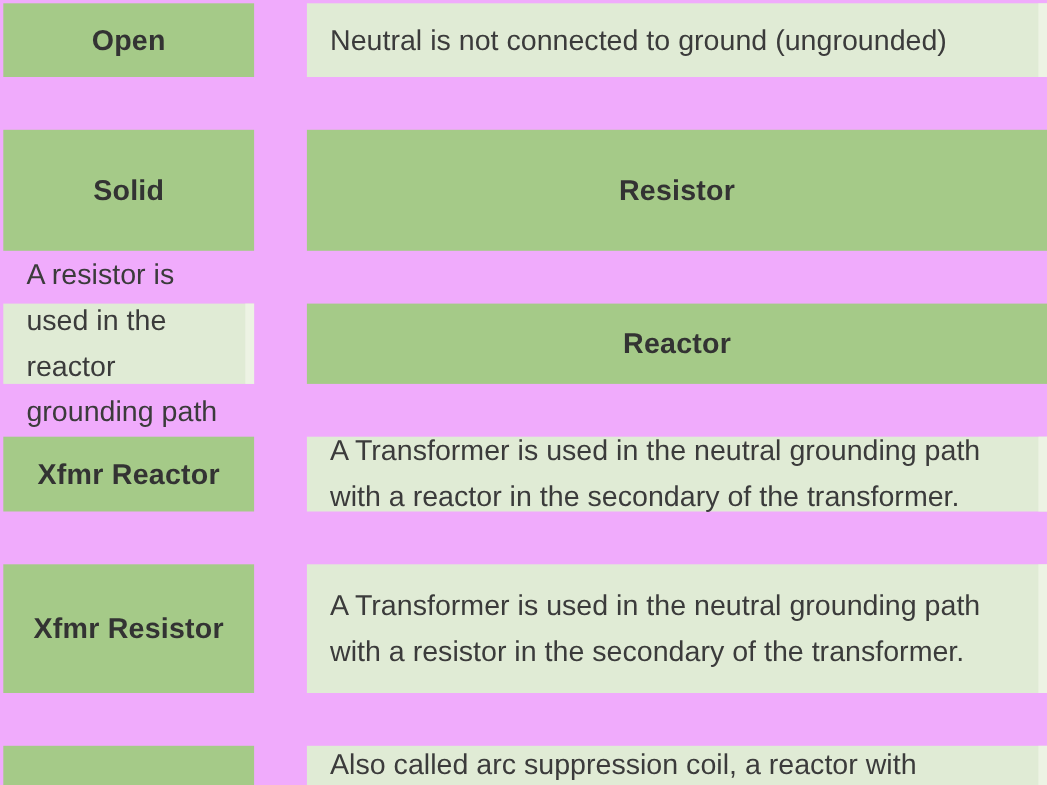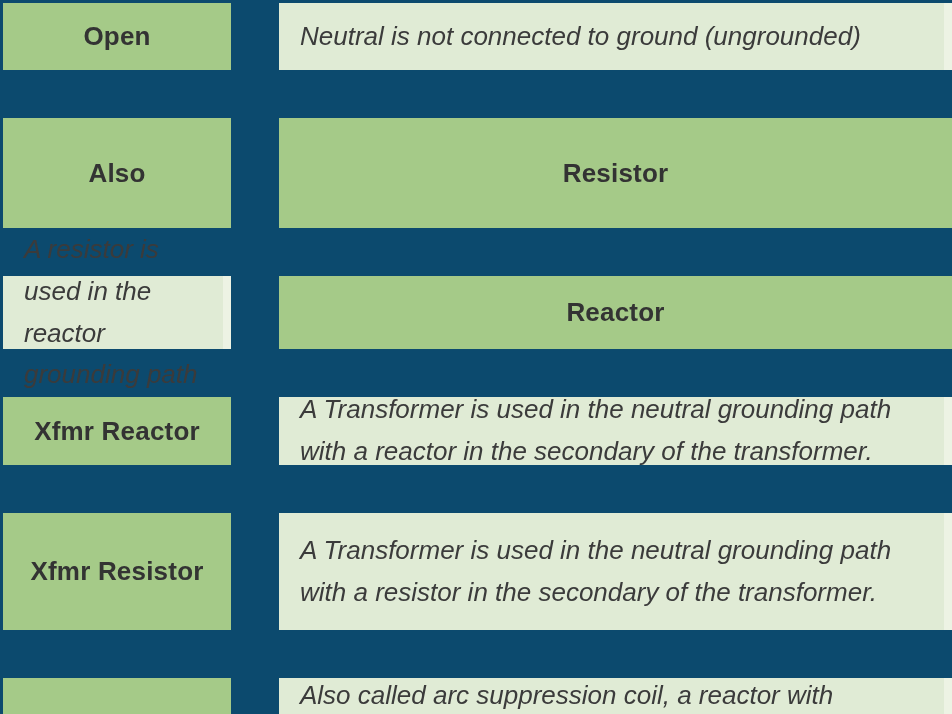--- a/index.html
+++ b/index.html
@@ -10,21 +10,21 @@
   body {
     width: 952px;
     height: 714px;
     font-family: "Liberation Sans", sans-serif;
     overflow: hidden;
   }
   .grounding-table {
     box-sizing: border-box;
     width: 952px;
     height: 714px;
-    background: #0c4a6e;               
+    background: #f0abfc;               
     display: grid;
     grid-template-columns: 228px 1fr;
     grid-template-rows: 67px 110px 73px 68px 117px 110px 136px;
     column-gap: 6px;
     row-gap: 5px;
     padding: 3px 0 0 3px;
     gap: 48px;
   }
   .cell {
     box-sizing: border-box;
@@ -41,41 +41,40 @@
     letter-spacing: 0.2px;
   }
   .term-cell.last {
     border-bottom: 2px solid #000000;  
   }
   .desc-cell {
     background: #e0ebd5;               
     border-right: 8px solid #edf3e4;   
     display: flex;
     align-items: center;
-    font-style: italic;
     font-size: 26px;
     line-height: 1.6;
     color: #3b3b3b;
     padding-left: 21px;
     padding-right: 6px;
     white-space: pre-line;             
   }
   .desc-cell.tight {
     line-height: 1.44;                 
   }
 </style>
 </head>
 <body>
 
 <div class="grounding-table">
 
   <div class="cell term-cell">Open</div>
   <div class="cell desc-cell">Neutral is not connected to ground (ungrounded)</div>
 
-  <div class="cell term-cell">Also</div>
+  <div class="cell term-cell">Solid</div>
 
   <div class="cell term-cell">Resistor</div>
   <div class="cell desc-cell">A resistor is used in the reactor grounding path</div>
 
   <div class="cell term-cell">Reactor</div>
 
   <div class="cell term-cell">Xfmr Reactor</div>
   <div class="cell desc-cell">A Transformer is used in the neutral grounding path
 with a reactor in the secondary of the transformer.</div>
 

